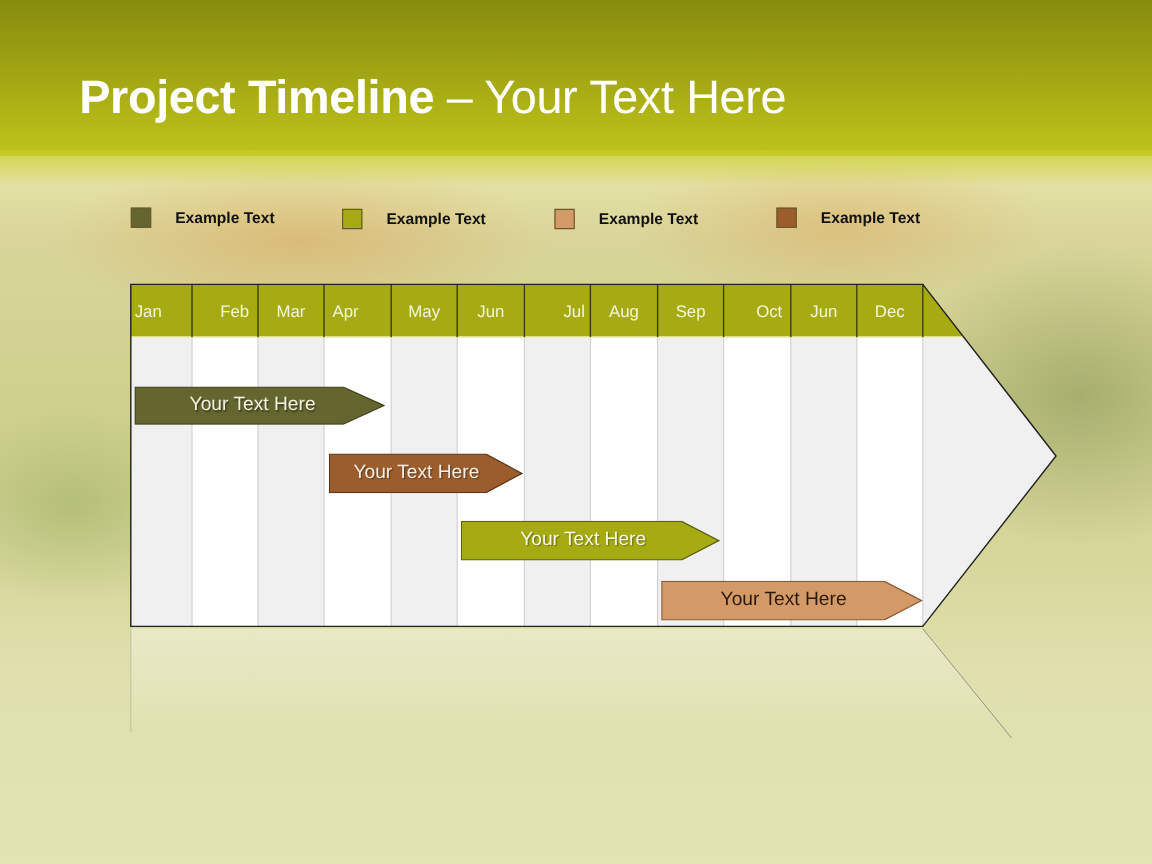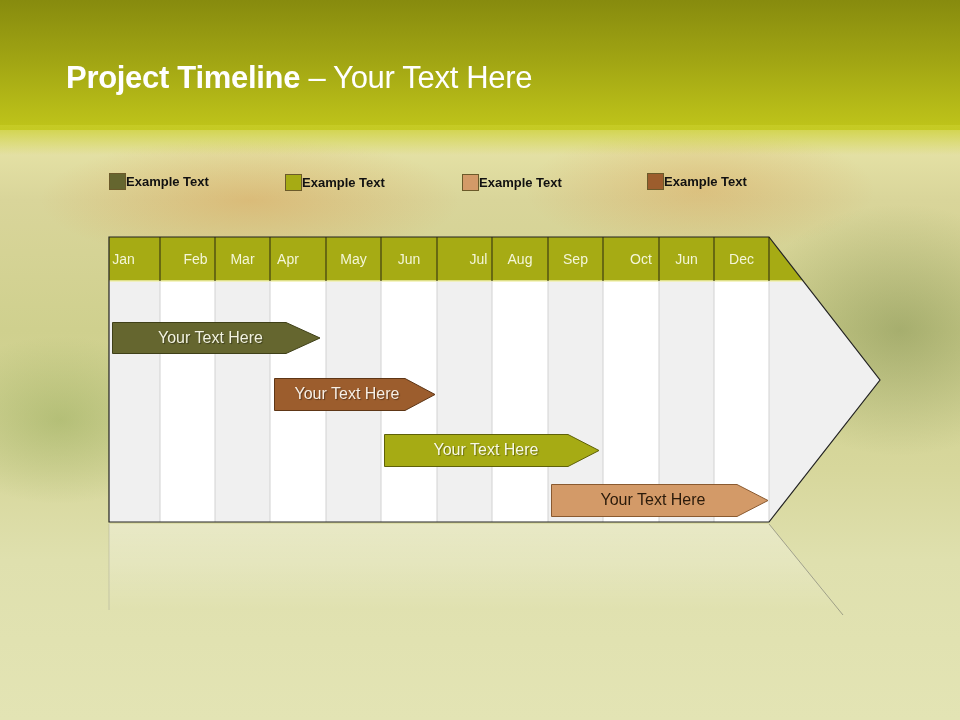--- a/index.html
+++ b/index.html
@@ -7,25 +7,25 @@
     background:
       radial-gradient(ellipse 180px 120px at 60px 420px, rgba(120,150,60,0.35), transparent 70%),
       radial-gradient(ellipse 220px 180px at 900px 330px, rgba(90,110,50,0.35), transparent 70%),
       radial-gradient(ellipse 300px 90px at 250px 200px, rgba(220,140,60,0.35), transparent 70%),
       radial-gradient(ellipse 250px 90px at 700px 190px, rgba(220,140,60,0.30), transparent 70%),
       linear-gradient(180deg,#e9e6a9 130px,#d9d59a 200px,#cfd08e 330px,#d7d79c 470px,#dfe0ae 560px,#e3e4b4 720px);}
   .header{position:absolute;left:0;top:0;width:960px;height:130px;
     background:linear-gradient(180deg,#878b0e 0%,#a0a413 45%,#c0c51a 100%);}
   .header-fade{position:absolute;left:0;top:125px;width:960px;height:30px;
     background:linear-gradient(180deg,rgba(200,205,40,0.8),rgba(230,230,150,0));}
-  .title{position:absolute;left:66px;top:60px;color:#fff;font-size:31px;white-space:nowrap;letter-spacing:-0.3px;}
+  .title{position:absolute;left:66px;top:60px;color:#fff;font-size:39px;white-space:nowrap;letter-spacing:-0.3px;}
   .title b{font-weight:bold;}
   .legend{position:absolute;top:170px;height:22px;display:flex;align-items:center;}
   .legend .sw{width:17px;height:17px;border:1px solid #6b5a2a;box-sizing:border-box;}
-  .legend .lt{font-size:13px;font-weight:bold;color:#111;}
+  .legend .lt{margin-left:20px;font-size:13px;font-weight:bold;color:#111;}
   .chart{position:absolute;left:0;top:0;width:960px;height:720px;}
   .mh{position:absolute;top:237px;height:44px;display:flex;align-items:center;justify-content:center;color:#f4f6d8;font-size:14px;}
   .bar{position:absolute;height:32px;display:flex;align-items:center;justify-content:center;font-size:16px;margin-top:26px;}
   .bar span{position:relative;z-index:2;}
   .bar svg{position:absolute;left:0;top:0;}
 </style>
 </head>
 <body>
 
 <div class="header"></div>

